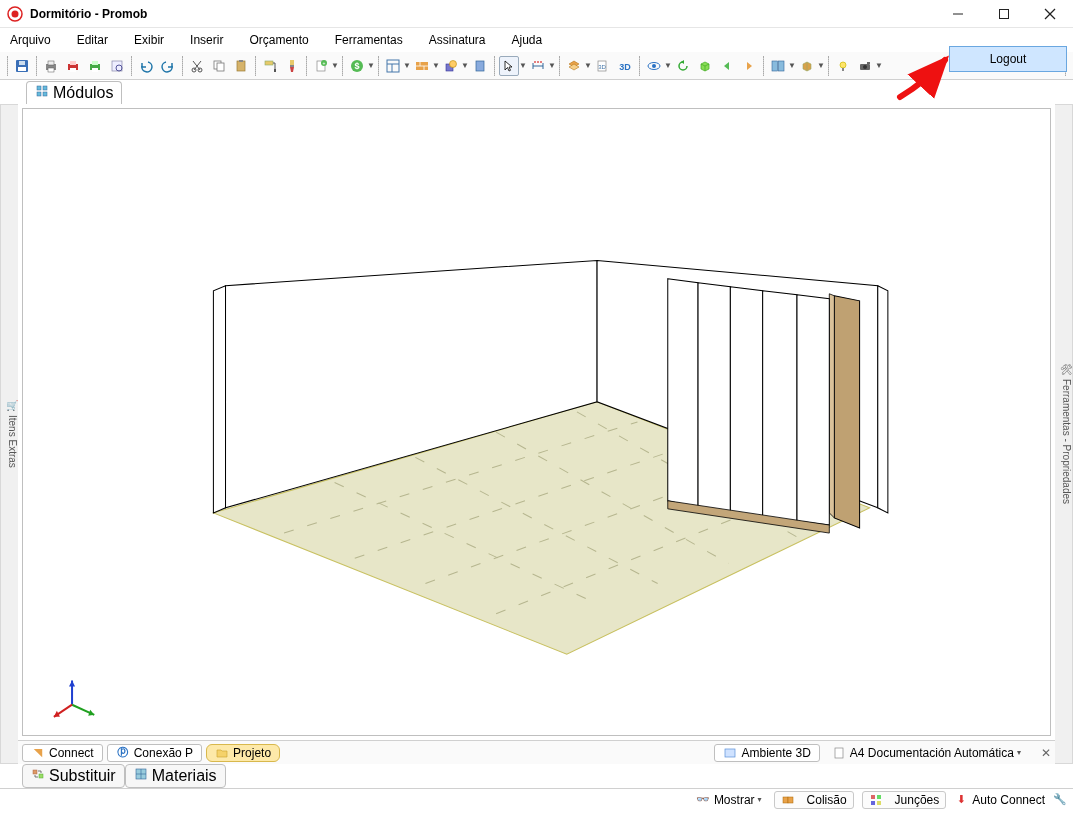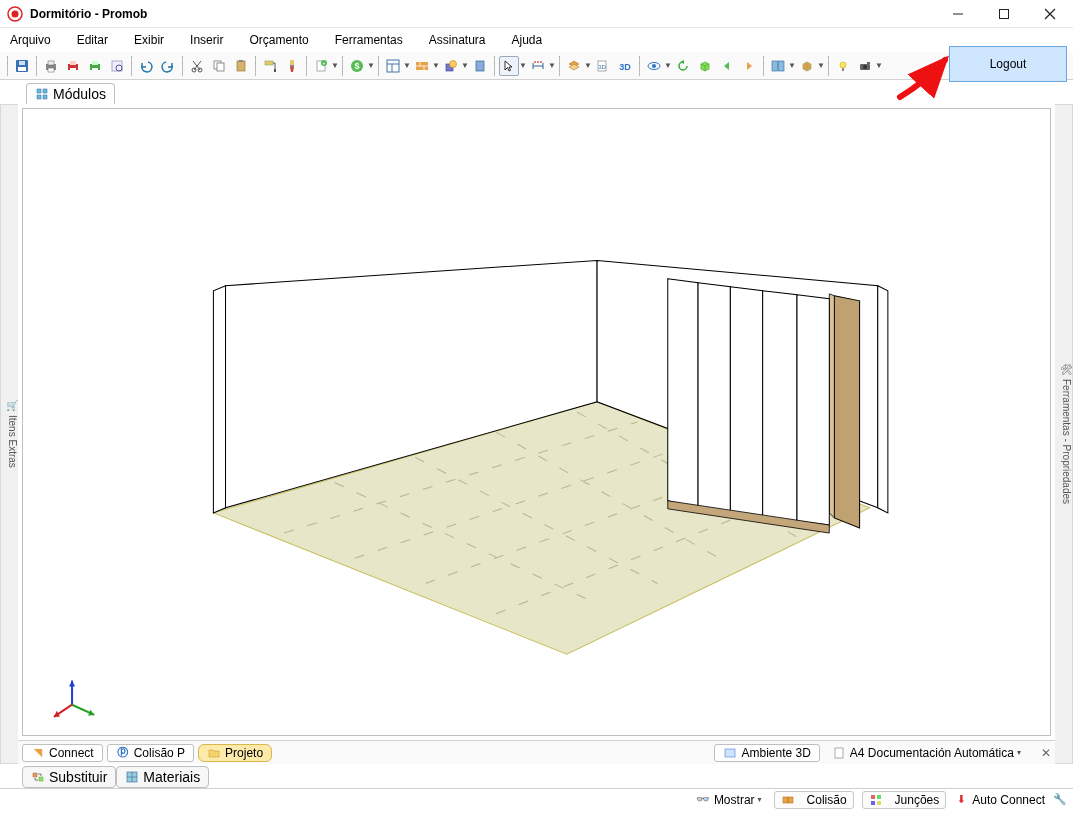--- a/index.html
+++ b/index.html
@@ -69,21 +69,21 @@
     display:flex;align-items:center;justify-content:center;
     border-radius:2px;
   }
   .dd { font-size:8px; color:#555; margin-left:-1px; width:8px;}
 
   
   .logout-pop {
     position:absolute;
     right:6px;
     top:46px;
-    width:118px;height:36px;
+    width:118px;height:26px;
     background:#cfe6ff;
     border:1px solid #6aa7e0;
     display:flex;align-items:center;justify-content:center;
     z-index:50;
     font-size:12px;
   }
   .arrow {
     position:absolute;
     right:118px;
     top:52px;
@@ -91,26 +91,26 @@
   }
 
   
   .tab-row {
     height:24px;
     display:flex;
     align-items:flex-end;
     padding-left:26px;
   }
   .tab-row .tab {
-    display:flex;align-items:center;gap:4px;
+    display:flex;gap:4px;
     border:1px solid #bfbfbf;border-bottom:none;
     border-radius:4px 4px 0 0;
     padding:2px 8px;
     background:#fff;
-    font-size:14px;
+    font-size:16px;
   }
   .tab-row.lower{padding-left:22px;}
   .tab-row.lower .tab{border-bottom:1px solid #bfbfbf;border-radius:4px;background:#f7f7f7;}
 
   
   .main {
     display:flex;
     height: calc(835px - 28px - 24px - 28px - 24px - 24px - 24px - 22px - 1px);
     
   }
@@ -559,21 +559,21 @@
       </svg>
     </div>
 
     <div class="bottom-tabs">
       <div class="btab">
         <span class="ico" style="color:#e8a24a;">◥</span>
         <span>Connect</span>
       </div>
       <div class="btab">
         <span class="ico" style="color:#2a72c4;font-weight:bold;">ⓟ</span>
-        <span>Colisão P</span>
+        <span>Conexão P</span>
       </div>
       <div class="btab active">
         <span class="ico">
             <svg width="12" height="12">
               <path d="M1 3 L5 3 L6 4 L11 4 L11 10 L1 10 Z" fill="#f5d26a" stroke="#caa22c" stroke-width="0.6"></path>
             </svg>
           </span>
         <span>Projeto</span>
       </div>
       <span class="flex"></span>

